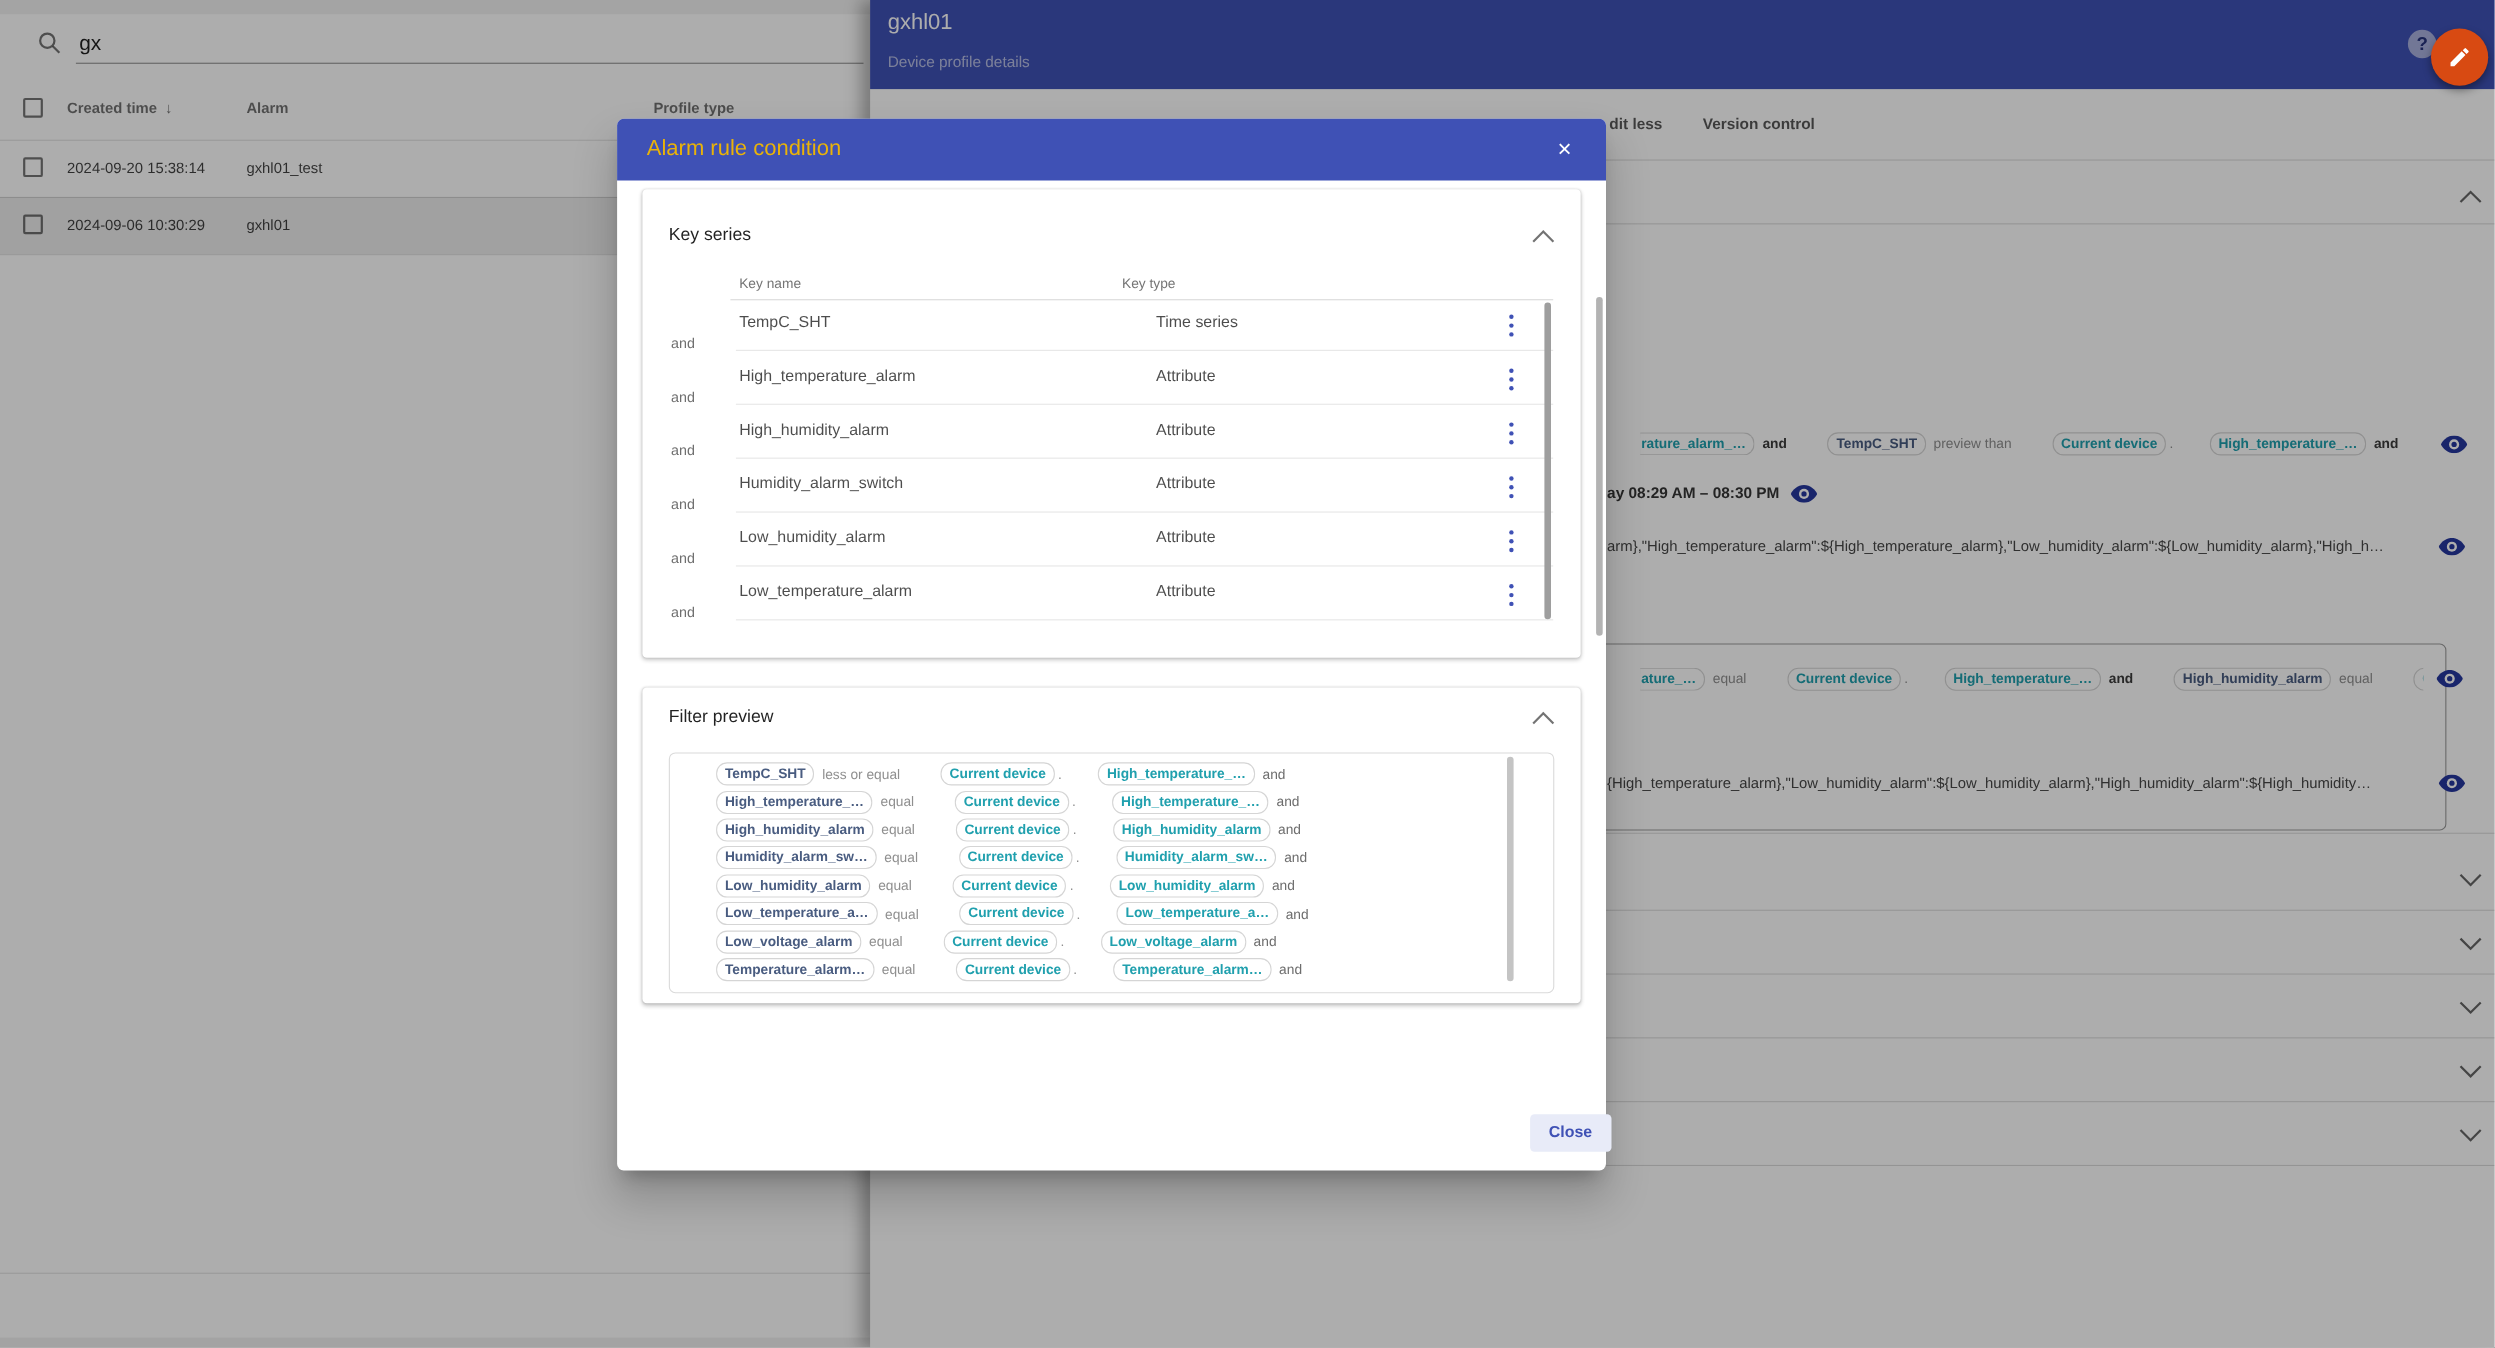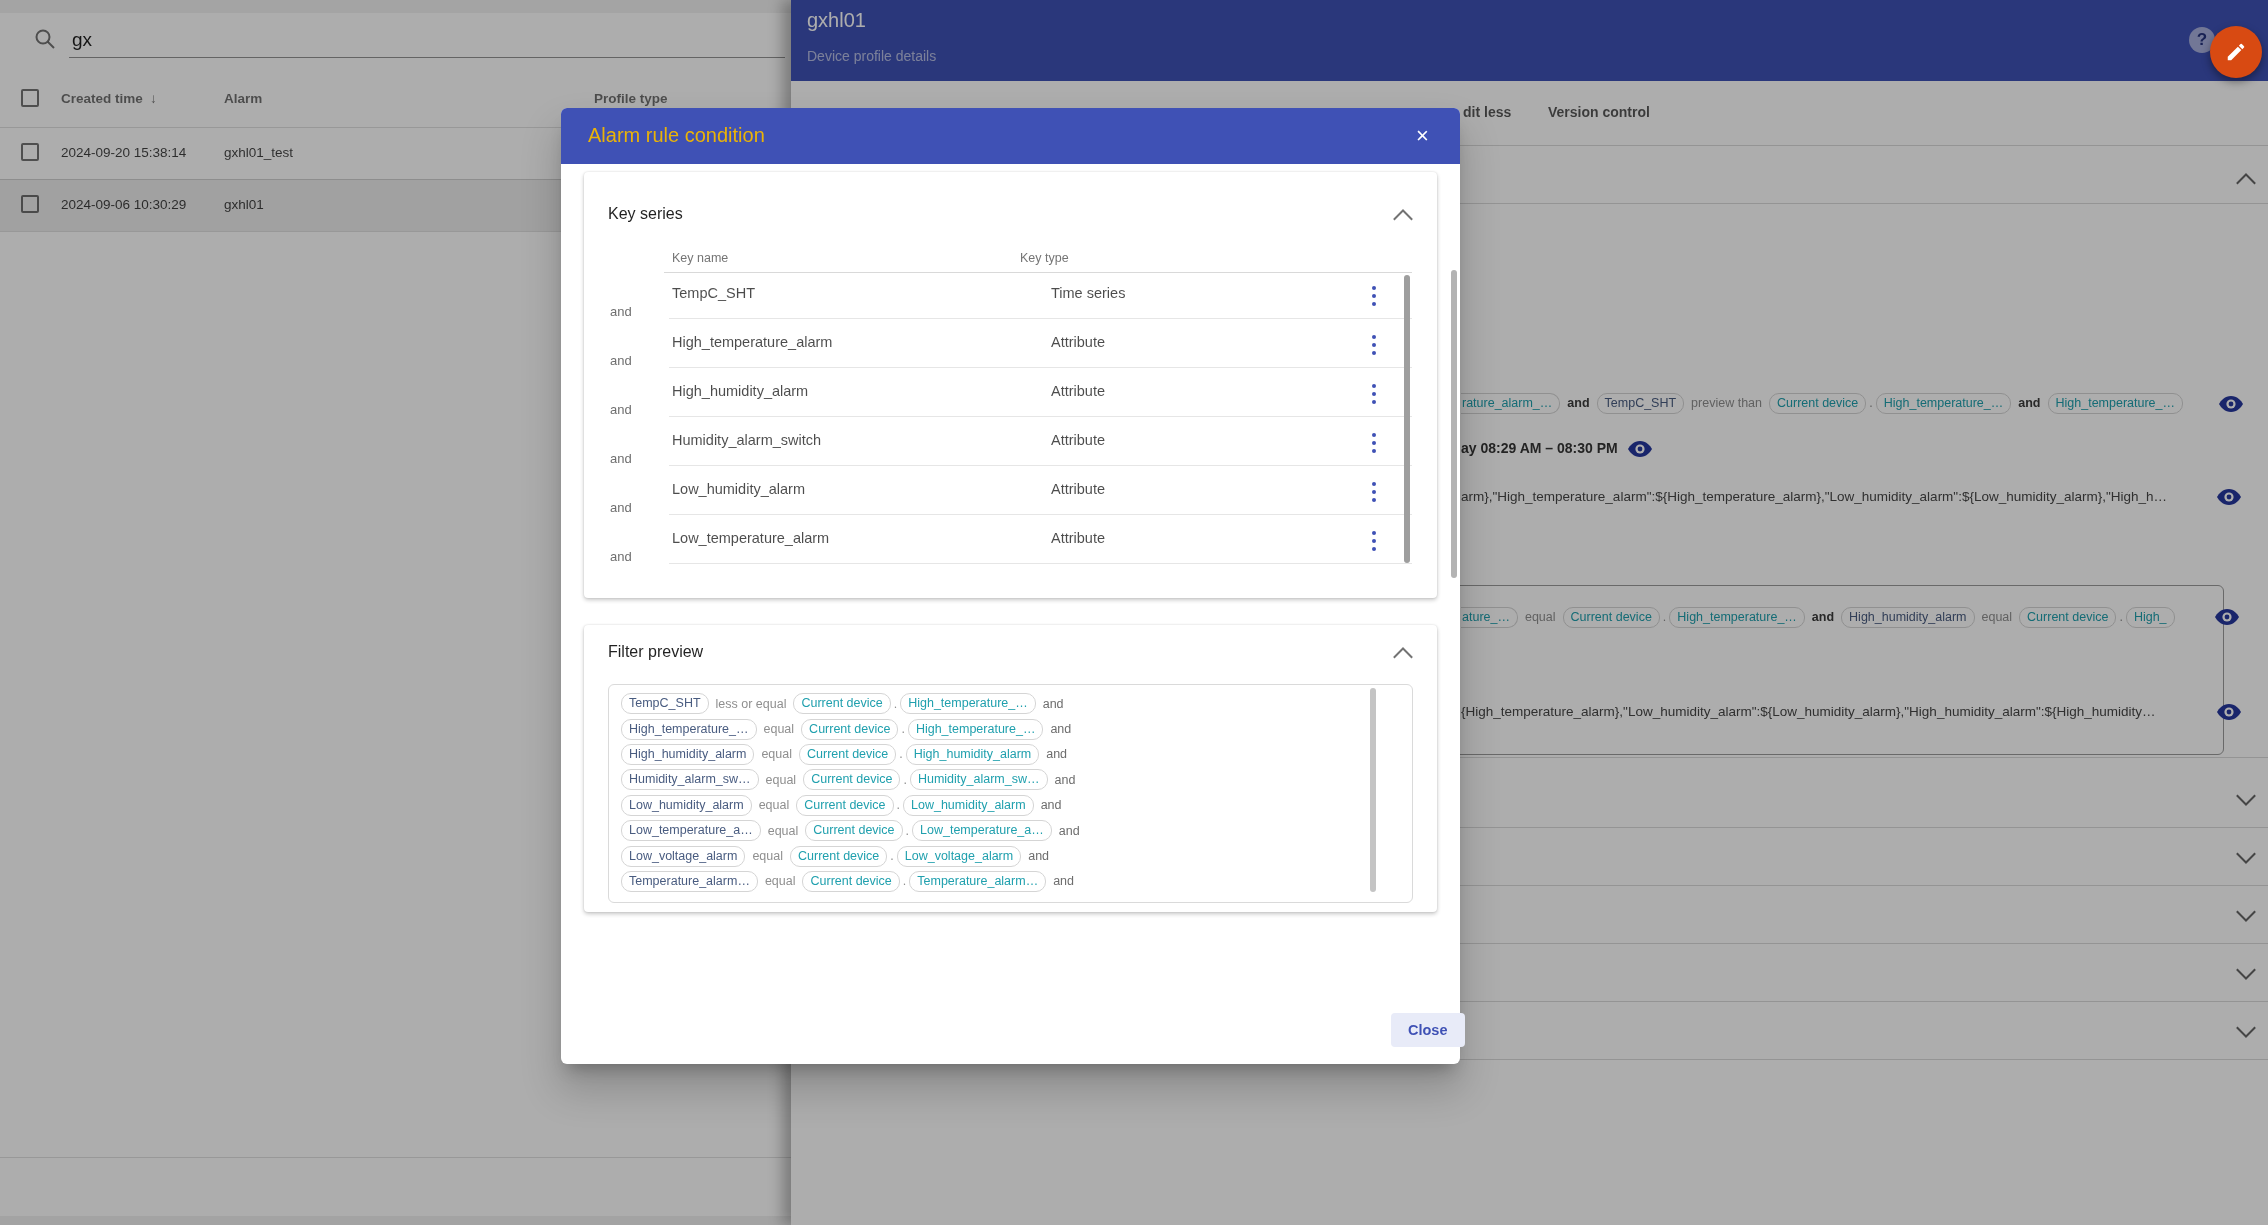--- a/index.html
+++ b/index.html
@@ -24,21 +24,21 @@
   .dh-sub{position:absolute;left:16px;top:48px;font-size:14px;color:rgba(255,255,255,0.62);}
   .help-circ{position:absolute;left:1398px;top:27px;width:26px;height:26px;border-radius:50%;
     background:rgba(255,255,255,0.55);color:#26337d;font-weight:700;font-size:17px;text-align:center;line-height:26px;}
   .dh-x{position:absolute;left:1448px;top:27px;font-size:21px;color:rgba(255,255,255,0.85);}
   .tab{position:absolute;top:104px;font-size:14px;font-weight:600;color:rgba(0,0,0,0.66);}
   .chev{position:absolute;width:12px;height:12px;border:solid rgba(0,0,0,0.6);border-width:0 2px 2px 0;}
   .chev.up{transform:rotate(-135deg);}
   .chev.down{transform:rotate(45deg);}
   .rule-row{position:absolute;display:flex;align-items:center;gap:7px;height:24px;overflow:hidden;white-space:nowrap;}
   .chip{display:inline-block;border:1.5px solid #d5d5d5;border-radius:10px;padding:0 7px;line-height:19px;
-    font-weight:400;font-size:12.5px;background:#fff;white-space:nowrap;flex:0 0 auto;}
+    font-weight:700;font-size:12.5px;background:#fff;white-space:nowrap;flex:0 0 auto;margin-left:30px;}
   .chip.dark{color:#495c80;}
   .chip.teal{color:#20a0ae;}
   .chip.cutL{border-left:none;border-top-left-radius:0;border-bottom-left-radius:0;padding-left:1px;}
   .op{color:#8f8f8f;font-size:12.5px;flex:0 0 auto;}
   .dotsep{color:#8f8f8f;font-size:12.5px;margin:0 -4px;flex:0 0 auto;}
   .joiner{color:#6d6d6d;font-size:12.5px;flex:0 0 auto;}
   .joiner.b{color:#3c3c3c;font-weight:700;}
   .sched{font-size:14px;font-weight:700;color:#353535;white-space:nowrap;}
   .jsonln{position:absolute;font-size:13.5px;color:#474747;white-space:nowrap;overflow:hidden;height:18px;}
   .eye{position:absolute;width:24px;height:16px;}

